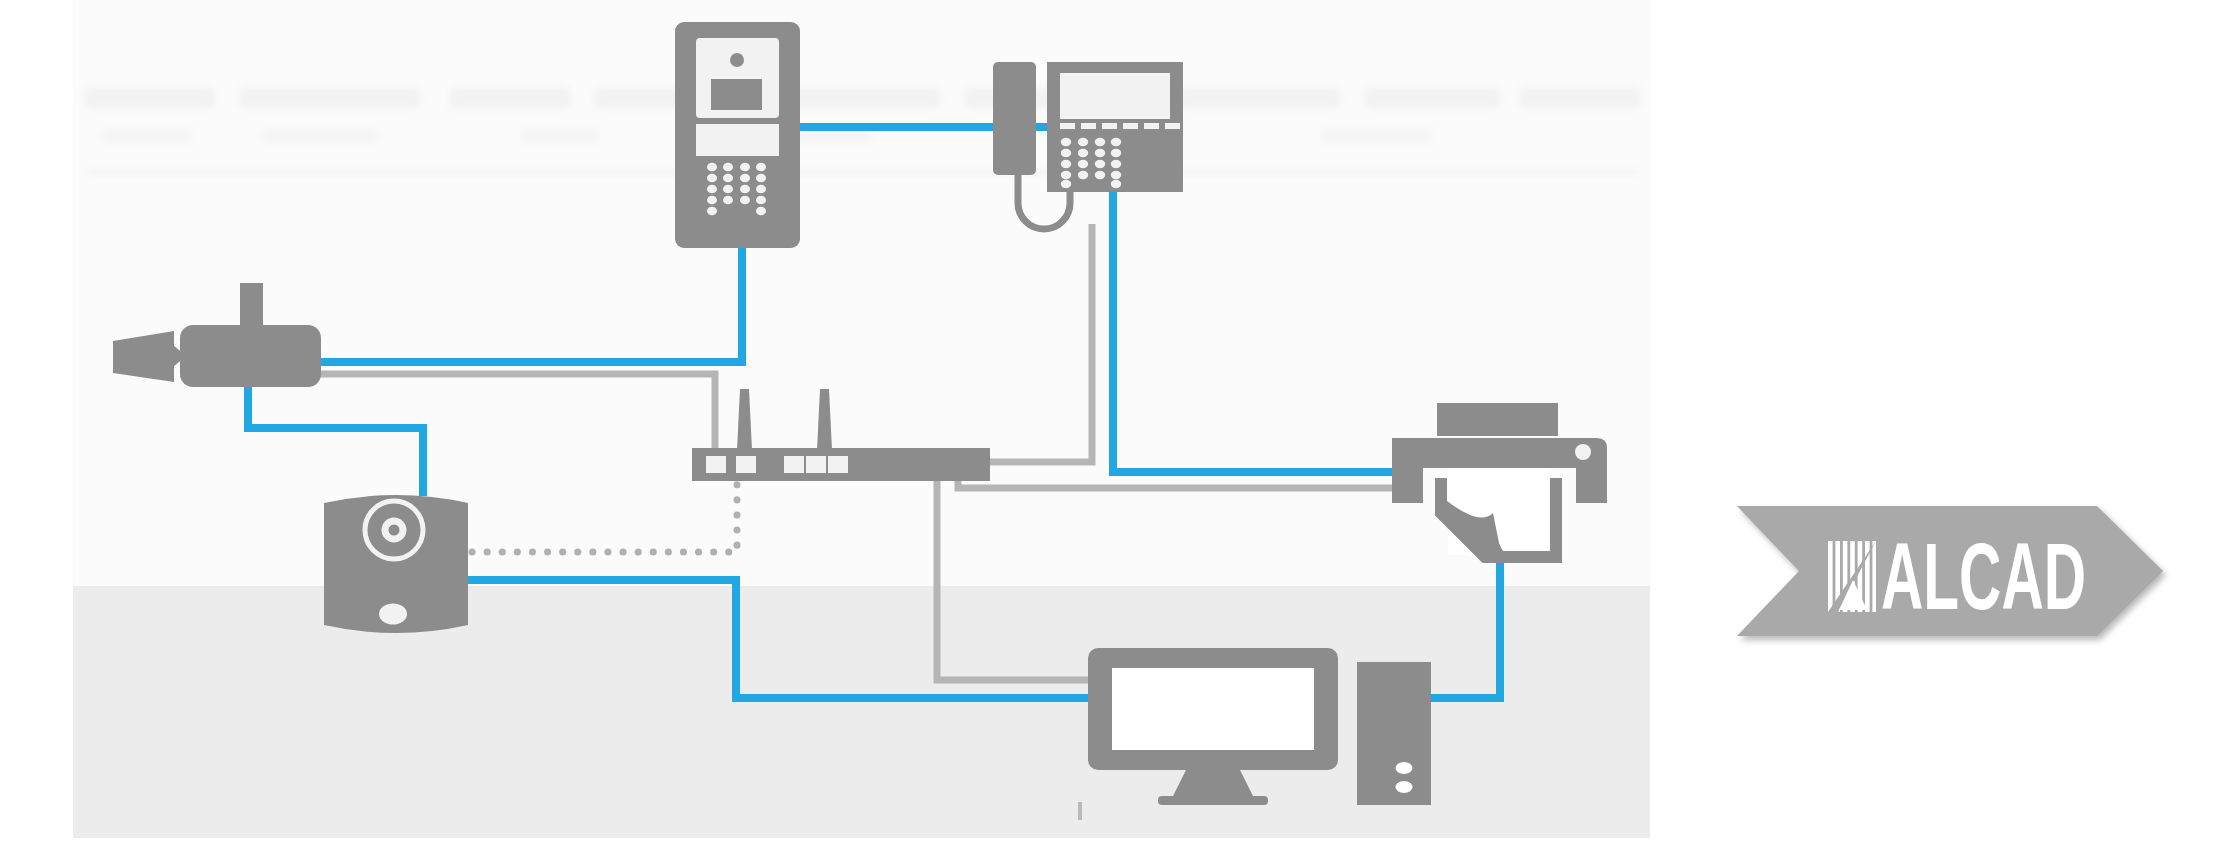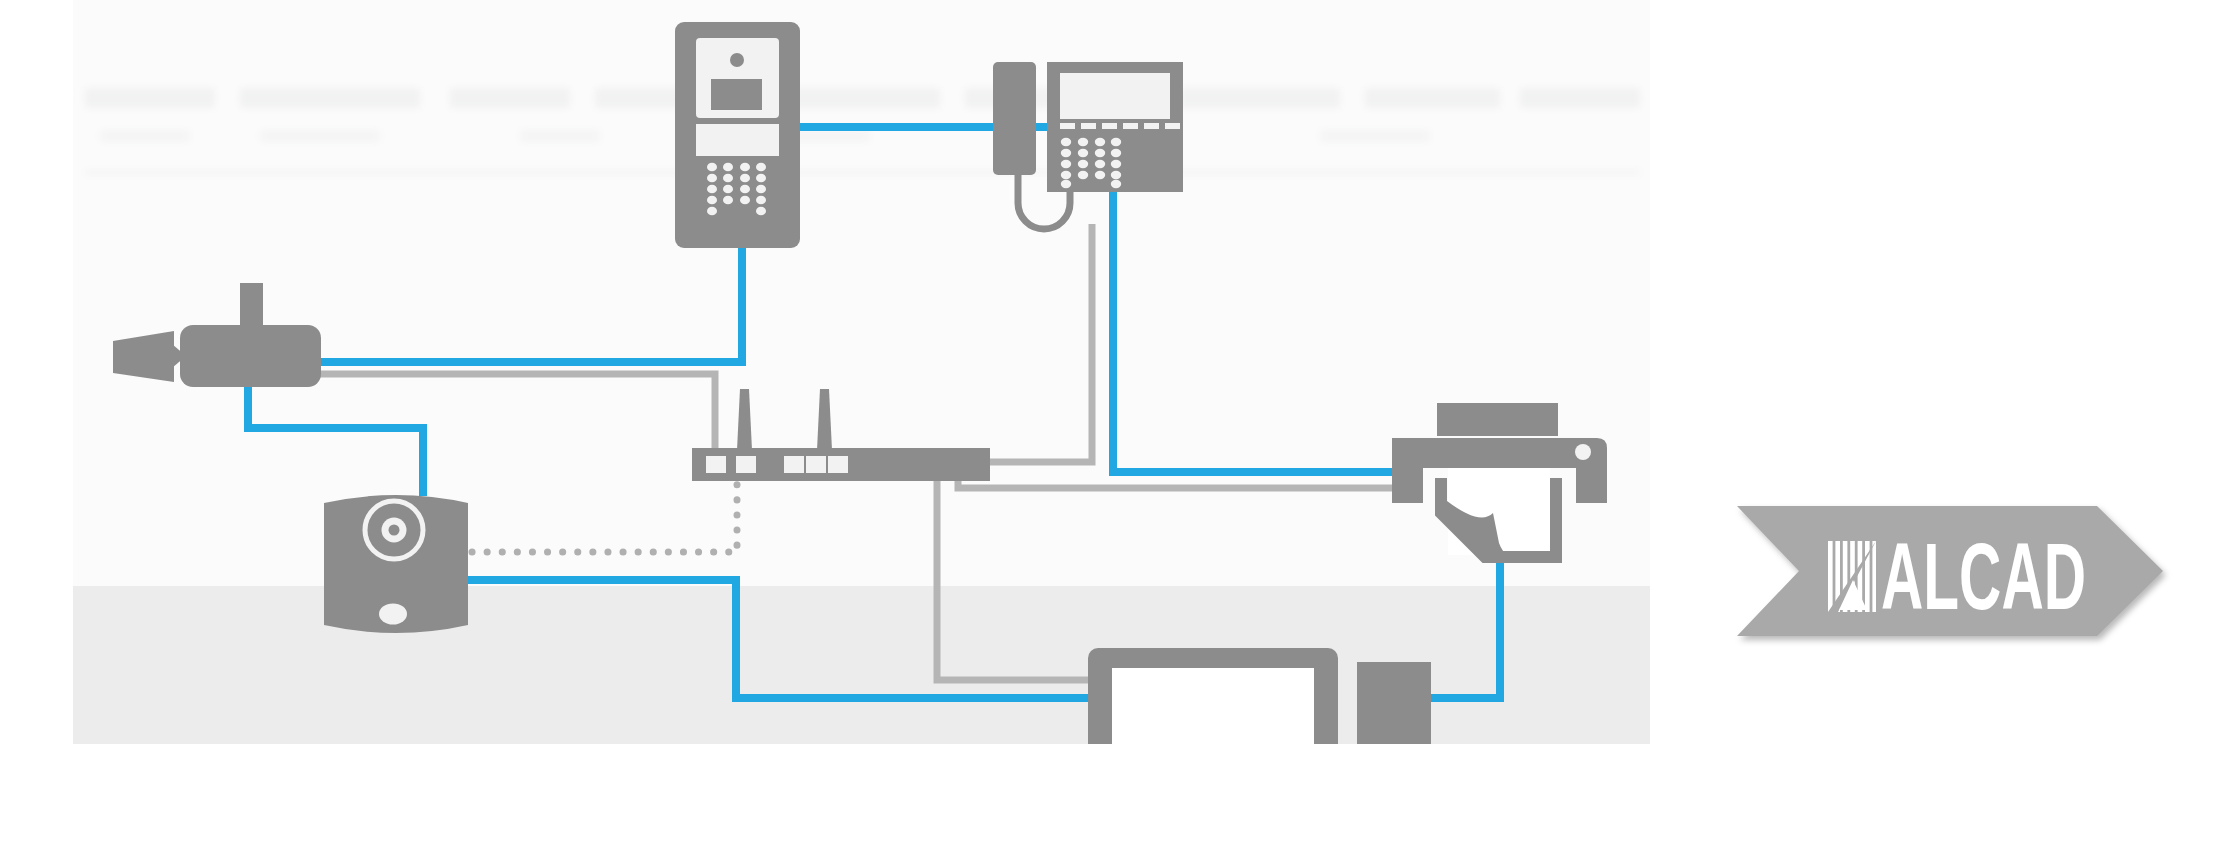--- a/index.html
+++ b/index.html
@@ -1,18 +1,18 @@
 <!DOCTYPE html>
 <html style="--background: #ffffff; --canvas_bg: #fbfbfb; --floor_band: #ececec; --device_gray: #8c8c8c; --device_light: #f2f2f2; --line_blue: #21a7e1; --line_gray: #b5b5b5; --dotted_gray: #b0b0b0; --logo_gray: #a9a9a9; --logo_text: #ffffff;"><head>
 <meta charset="utf-8">
 <style>
   html,body{margin:0;padding:0;background:#ffffff;}
   .stage{
     position:relative;
-    width:2216px;height:744px;
+    width:2216px;height:859px;
     background:#ffffff;
     font-family:"Liberation Sans", sans-serif;
     overflow:hidden;
   }
   svg{display:block;}
   .dev{fill:var(--device_gray,#8c8c8c);}
   .lite{fill:var(--device_light,#f2f2f2);}
   .pure{fill:#ffffff;}
   .canvas-bg{fill:var(--canvas_bg,#fbfbfb);}
   .floor{fill:var(--floor_band,#ececec);}

